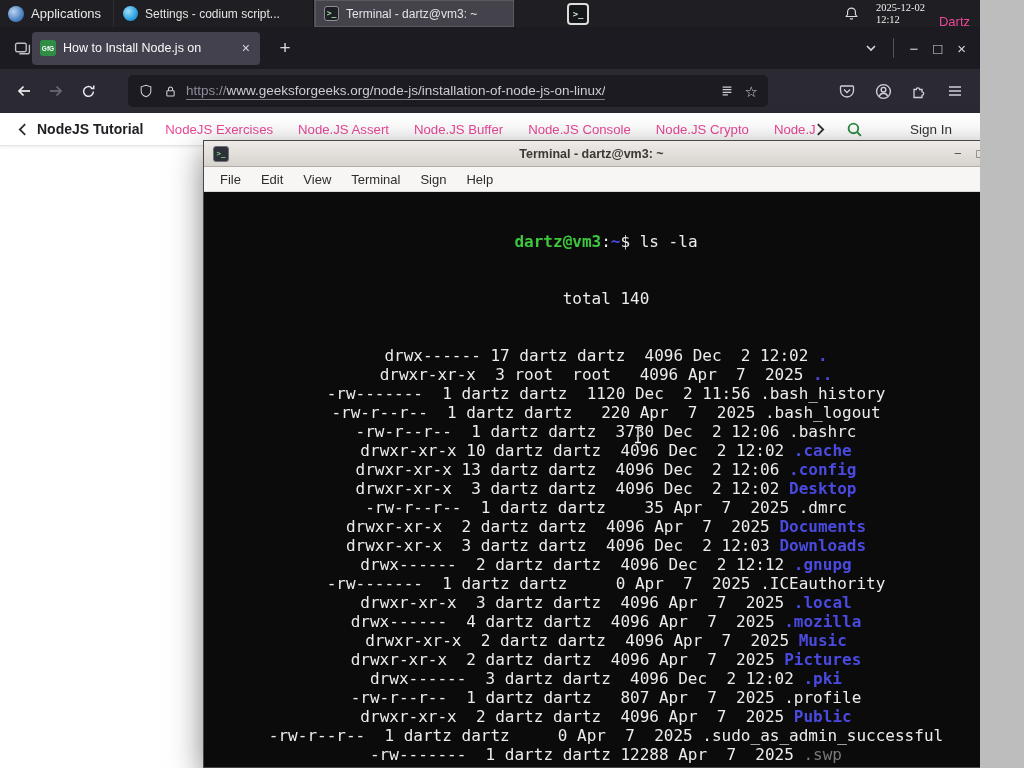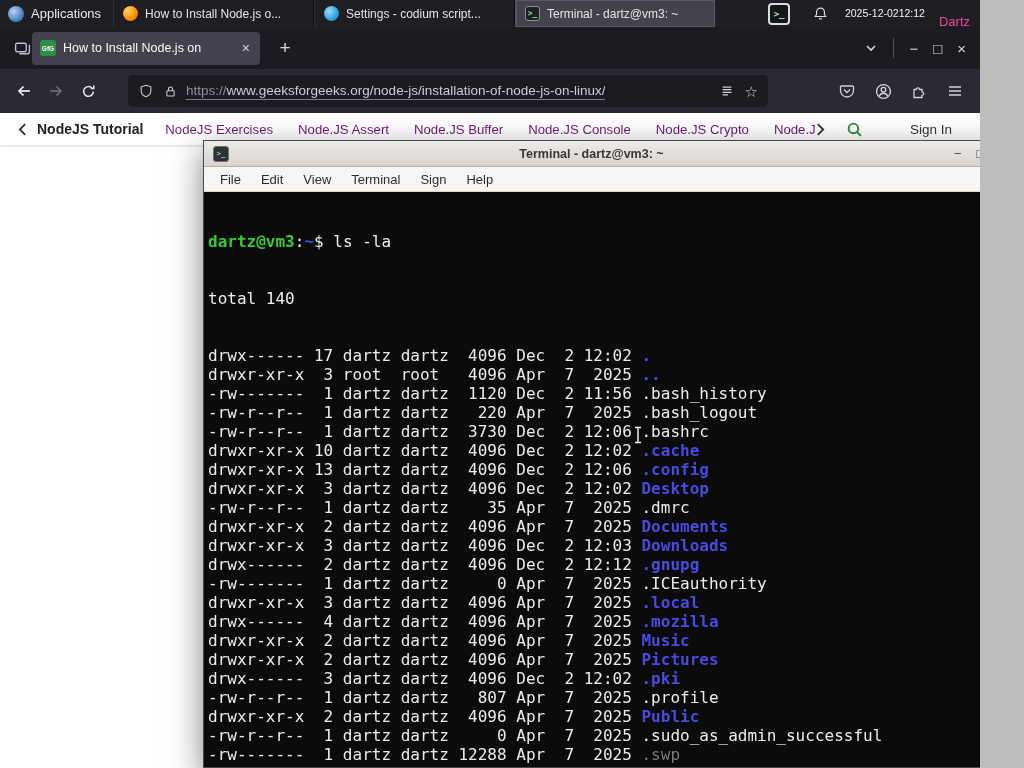--- a/index.html
+++ b/index.html
@@ -21,21 +21,21 @@
   .task-btn{width:201px;height:100%;display:flex;align-items:center;gap:7px;padding:0 9px;border-left:1px solid rgba(255,255,255,0.07);border-right:1px solid rgba(0,0,0,0.5);font-size:12px;color:#e4e4e4;overflow:hidden;}
   .task-btn.active{background:#44424b;box-shadow:inset 0 0 0 1px rgba(255,255,255,0.12);}
   .task-label{white-space:nowrap;overflow:hidden;text-overflow:ellipsis;}
   .task-icon{flex:0 0 15px;width:15px;height:15px;}
   .icon-firefox{background:radial-gradient(circle at 32% 32%,#ffd567,#ff9500 55%,#e1491f);border-radius:50%;}
   .icon-codium{background:radial-gradient(circle at 35% 35%,#9fdcf7,#2aa2e0 60%,#1b79ab);border-radius:50%;}
   .icon-terminal{background:#1d1f24;border:1px solid #8a8f98;border-radius:3px;color:#9fe09f;font:700 8px "DejaVu Sans Mono",monospace;display:flex;align-items:center;justify-content:center;}
   .tray-icon{margin-left:52px;width:22px;height:22px;border:2px solid #dcdcdc;border-radius:4px;background:#15161a;color:#cfe8cf;font:700 9px "DejaVu Sans Mono",monospace;display:flex;align-items:center;justify-content:center;}
   .panel-spacer{flex:1;}
   .bell-wrap{width:20px;height:20px;color:#dcdcdc;margin-right:14px;display:flex;align-items:center;justify-content:center;}
-  .clock{display:flex;flex-direction:row;align-items:flex-end;font-size:10.5px;line-height:11.5px;color:#f0f0f0;margin-right:14px;}
+  .clock{display:flex;flex-direction:column;align-items:flex-start;font-size:10.5px;line-height:11.5px;color:#f0f0f0;margin-right:14px;font-family:Liberation Serif, serif;}
   .user-label{font-size:13px;margin-right:10px;color:#ec4899;margin-top:16px;}
 
   
   #browser{position:absolute;top:27px;left:0;right:0;bottom:0;display:flex;flex-direction:column;background:#fff;}
   #tabbar{height:42px;background:#1c1b22;display:flex;align-items:center;flex:0 0 42px;}
   .fxview{margin-left:12px;width:20px;height:20px;color:#bfbec6;display:flex;align-items:center;justify-content:center;}
   .tab{margin-left:0;width:228px;height:33px;background:#42414d;border-radius:4px;display:flex;align-items:center;padding:0 8px;gap:7px;color:#f9f9fb;font-size:12.5px;}
   .favicon{flex:0 0 16px;width:16px;height:16px;border-radius:3px;background:#2f8d46;display:flex;align-items:center;justify-content:center;color:#fff;font:700 6.5px "Liberation Sans",sans-serif;}
   .tab-title{flex:1;white-space:nowrap;overflow:hidden;}
   .tab-close{font-size:14px;color:#d7d6db;padding:0 2px;}
@@ -57,35 +57,35 @@
   .url-rest{color:#cdcbd4;margin-top:8px;}
   .url-right{margin-left:auto;display:flex;align-items:center;gap:10px;color:#cfcdd6;}
   .star-glyph{font-size:15px;line-height:1;}
   .nav-right{margin-left:auto;display:flex;align-items:center;gap:18px;padding-right:16px;color:#d2d0d8;}
   .nav-right .n-icon{width:18px;height:18px;display:flex;align-items:center;justify-content:center;}
 
   #sitenav{height:33px;background:#fff;border-bottom:1px solid #e4e4e4;box-shadow:0 1px 3px rgba(0,0,0,0.08);display:flex;align-items:center;flex:0 0 33px;font-size:13.2px;color:#3c4043;padding-left:18px;position:relative;z-index:5;}
   .gfg-chev{width:10px;height:14px;color:#2b2f33;display:flex;align-items:center;flex:0 0 auto;}
   .nav-back-label{margin-left:9px;font-weight:700;font-size:14px;color:#202124;white-space:nowrap;}
   #sitenav-items{margin-left:22px;display:flex;gap:25px;overflow:hidden;flex:1;white-space:nowrap;}
-  .site-item{color:#701a75;}
+  .site-item{color:#ec4899;}
   .gfg-search{margin-left:20px;width:18px;height:18px;color:var(--accent-green);display:flex;align-items:center;}
   .signin{margin-left:46px;margin-right:28px;font-size:13.5px;font-weight:400;color:#333;white-space:nowrap;}
   #page{flex:1;background:#ffffff;}
 
   
   #terminal-window{position:absolute;left:203px;top:140px;width:814px;height:628px;display:flex;flex-direction:column;border:1px solid #4a4845;box-shadow:0 10px 30px rgba(0,0,0,0.5);z-index:30;background:#0b0b0b;}
   .titlebar{height:26px;flex:0 0 26px;background:linear-gradient(#eeebe8,#d7d3ce);border-bottom:1px solid #b3aea7;display:flex;align-items:center;padding:0 9px;gap:8px;}
   .t-icon{width:16px;height:16px;border-radius:3px;background:#2e3238;border:1px solid #6d7178;color:#8ce28c;font:700 7.5px "DejaVu Sans Mono",monospace;display:flex;align-items:center;justify-content:center;}
   .t-title{flex:1;text-align:center;font-size:12.5px;font-weight:700;color:#3b3834;white-space:nowrap;overflow:hidden;}
   .t-btns{display:flex;align-items:center;gap:15px;color:#4c4a46;font-size:13px;}
   .t-btns span{line-height:1;}
   .menubar{height:25px;flex:0 0 25px;background:#f7f6f5;border-bottom:1px solid #dcd9d5;display:flex;align-items:center;padding-left:6px;}
   .menu-item{padding:0 10px;font-size:13px;color:#2f2d2b;}
-  .term-body{flex:1;position:relative;background:#0b0b0b;overflow:hidden;}
+  .term-body{flex:1;position:relative;background:#0b0b0b;overflow:hidden;text-align:center;}
   .term-text{position:absolute;inset:0;padding:2px 12px 0 4px;font-family:"DejaVu Sans Mono",monospace;font-size:16px;line-height:19px;color:#ececec;white-space:pre;}
   .tline{height:19px;}
   .p-user{color:var(--terminal-green);font-weight:700;}
   .p-path{color:var(--terminal-blue);font-weight:700;}
   .k-dir{color:var(--terminal-blue);font-weight:700;}
   .k-file{color:#ececec;}
   .k-dim{color:var(--terminal-dim);}
   .term-scrollbar{position:absolute;top:0;right:0;bottom:0;width:10px;background:#161616;}
   .term-thumb{position:absolute;right:1px;bottom:5px;width:8px;height:62px;border-radius:4px;background:#5a5a5a;}
 
@@ -98,24 +98,20 @@
 <body>
 
 <div id="screen">
 
   <header id="panel">
     <div class="app-menu">
       <span class="app-icon"></span>
       <span>Applications</span>
     </div>
     <div id="taskbar">
-        <div class="task-btn">
-          <span class="task-icon icon-firefox"></span>
-          <span class="task-label">How to Install Node.js o...</span>
-        </div>
         <div class="task-btn">
           <span class="task-icon icon-codium"></span>
           <span class="task-label">Settings - codium script...</span>
         </div>
         <div class="task-btn active">
           <span class="task-icon icon-terminal">&gt;_</span>
           <span class="task-label">Terminal - dartz@vm3: ~</span>
         </div>
       </div>
     <div class="tray-icon">

